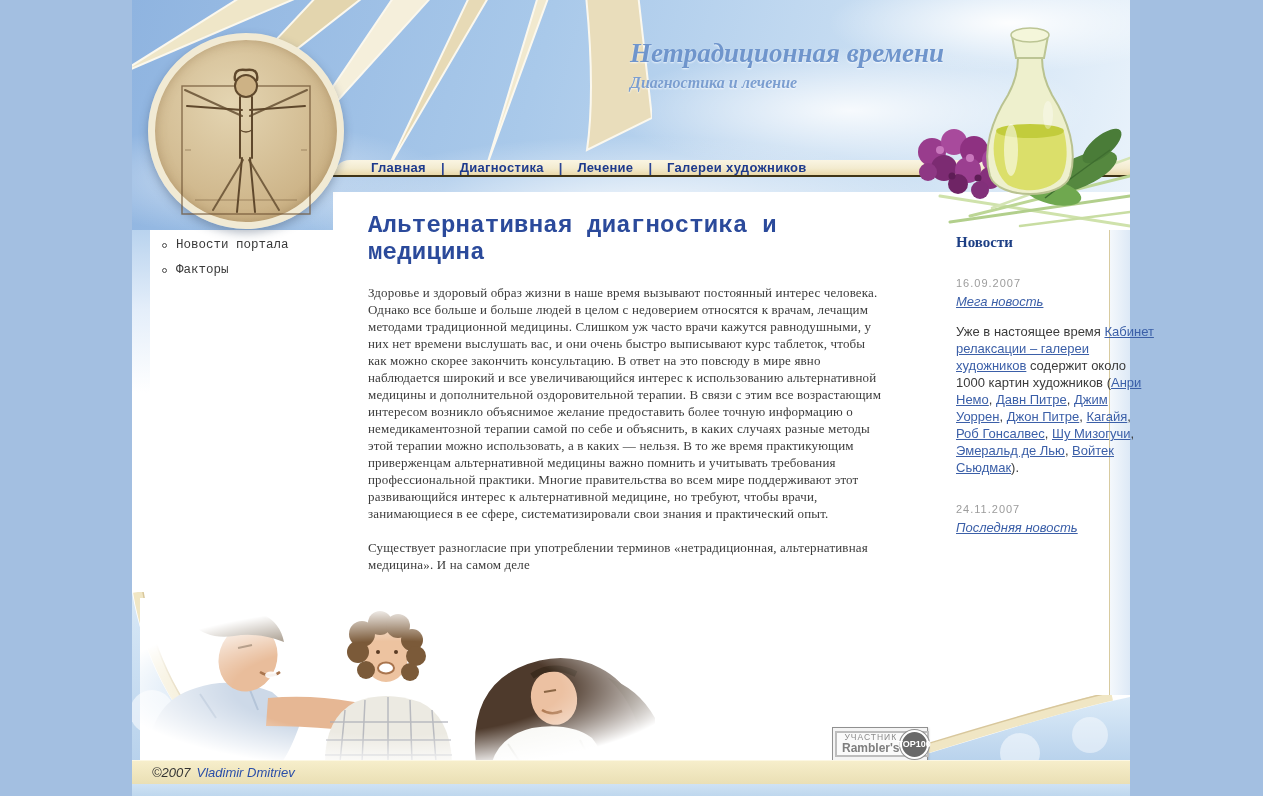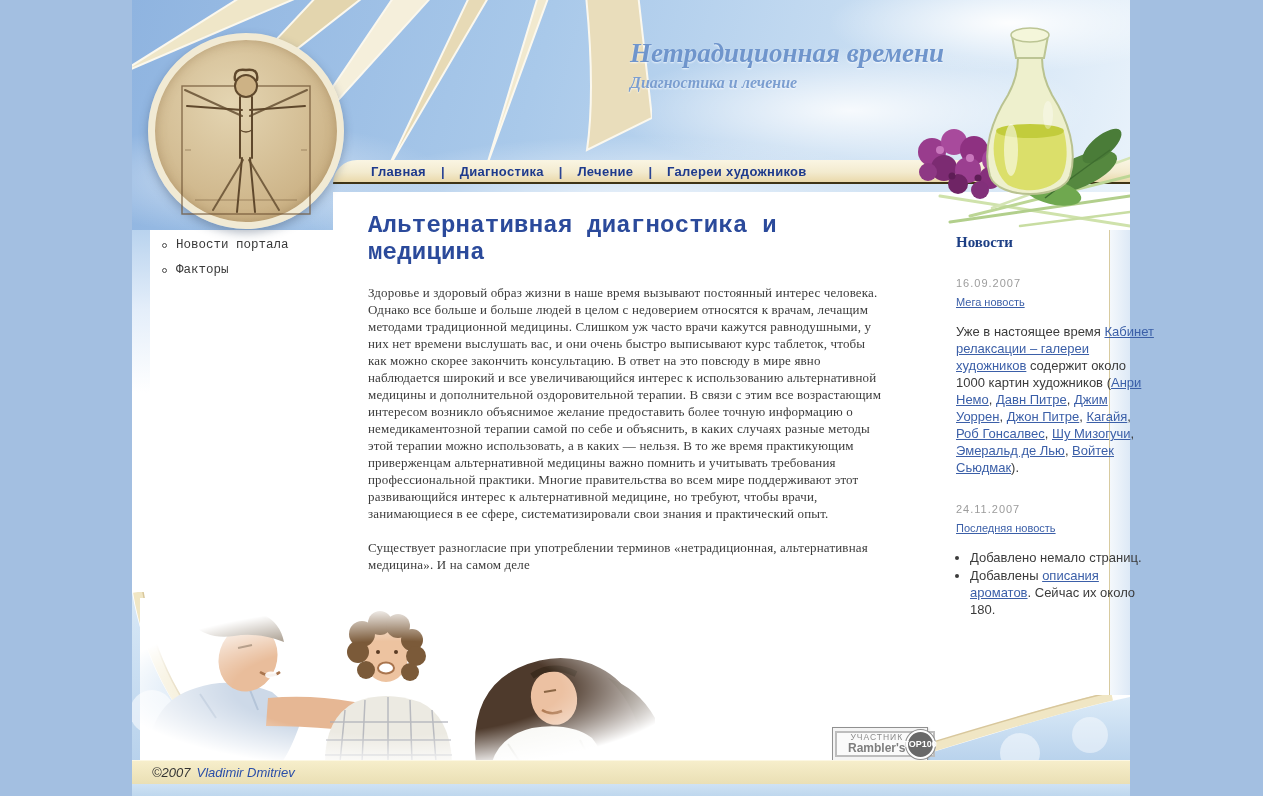--- a/index.html
+++ b/index.html
@@ -47,21 +47,21 @@
     font-size:16px; color:#7b9ed0; margin-top:5px; text-shadow:0 1px 2px rgba(255,255,255,.8);
   }
   .header-white-patch {
     position:absolute; left:201px; top:192px; right:0; height:38px;
     background:#fff; z-index:1;
   }
   .aroma-photo { position:absolute; right:0; top:0; z-index:3; }
 
   
   .main-nav {
-    position:absolute; left:201px; top:160px; right:0; height:24px;
+    position:absolute; left:201px; top:160px; right:0; height:17px;
     background:linear-gradient(180deg, #faf5e3 0%, #f3ebcf 55%, #ead9ab 100%);
     border-bottom:2px solid #3f3416;
     border-radius:26px 0 0 0;
     display:flex; align-items:center; padding-left:38px;
     z-index:2;
   }
   .nav-link {
     font-size:13px; font-weight:bold; color:#1e3a8c;
     letter-spacing:.3px; text-decoration:none; cursor:pointer;
   }
@@ -88,21 +88,21 @@
     font-family:Liberation Serif, serif;
   }
 
   
   .news-col { position:absolute; left:776px; top:234px; width:200px; z-index:2;margin-left:48px; }
   .news-col h2 {
     font-family:"Liberation Serif", serif; font-size:15px; font-weight:bold;
     color:#1d3f85; margin-bottom:26px;
   }
   .news-date { font-size:11px; color:#9c9c9c; letter-spacing:1px; margin-bottom:3px; }
-  .news-title { font-size:11px; color:#3b5fa8; text-decoration:underline; cursor:pointer; }
+  .news-title { font-size:13px; color:#3b5fa8; text-decoration:underline; cursor:pointer;font-style:italic; }
   .news-body { font-size:13px; line-height:17px; color:#3b3b3b; margin-top:13px; }
   .news-item + .news-item { margin-top:27px; }
   .news-bullets { margin:13px 0 0 14px; }
   .news-bullets li { font-size:13px; line-height:17px; color:#3b3b3b; margin-bottom:1px; }
   .inline-link { color:#3b5fa8; text-decoration:underline; cursor:pointer; }
 
   
   .edge-left {
     position:absolute; left:0; top:230px; width:18px; height:362px; z-index:0;
     background:linear-gradient(180deg,#b9d3ee 0%, #e4eefa 22%, #ffffff 45%);
@@ -121,21 +121,21 @@
     background:radial-gradient(ellipse 58% 52% at 50% 55%, rgba(255,255,255,0) 55%, #ffffff 96%);
   }
 
   .badge {
     position:absolute; left:700px; top:727px; width:96px; height:34px;
     background:#f4f4f4; border:1px solid #909090; display:flex; align-items:center;
     z-index:3; cursor:pointer; box-shadow:1px 1px 2px rgba(0,0,0,.15);
   }
   .badge-inner {
     flex:1; display:flex; align-items:center; border:2px solid #bdbdbd;
-    margin:2px; height:26px; background:#fafafa; padding-left:11px;
+    margin:2px; height:26px; background:#fafafa; padding-left:5px;
   }
   .badge-left { flex:1; text-align:center; line-height:1.1; }
   .badge-line1 { font-size:8.5px; color:#8c8c8c; letter-spacing:1px; }
   .badge-line2 { font-size:12px; font-weight:bold; color:#7e7e7e; }
   .badge-circle {
     width:29px; height:29px; border-radius:50%; background:#696969;
     border:2px solid #fff; box-shadow:0 0 0 1px #8f8f8f;
     color:#fff; display:flex; flex-direction:row; align-items:center; justify-content:center;
     font-size:9px; font-weight:bold; line-height:1; margin-right:-2px; flex:0 0 auto;
   }
@@ -281,24 +281,20 @@
 
     <div class="news-item">
       <div class="news-date">16.09.2007</div>
       <a class="news-title">Мега новость</a>
       <p class="news-body"><span>Уже в настоящее время </span><a class="inline-link">Кабинет релаксации – галереи художников</a><span> содержит около 1000 картин художников (</span><a class="inline-link">Анри Немо</a><span>, </span><a class="inline-link">Давн Питре</a><span>, </span><a class="inline-link">Джим Уоррен</a><span>, </span><a class="inline-link">Джон Питре</a><span>, </span><a class="inline-link">Кагайя</a><span>, </span><a class="inline-link">Роб Гонсалвес</a><span>, </span><a class="inline-link">Шу Мизогучи</a><span>, </span><a class="inline-link">Эмеральд де Лью</a><span>, </span><a class="inline-link">Войтек Сьюдмак</a><span>).</span></p>
     </div>
 
     <div class="news-item">
       <div class="news-date">24.11.2007</div>
       <a class="news-title">Последняя новость</a>
-      <ul class="news-bullets">
-        <li><span>Добавлено немало страниц.</span></li>
-        <li><span>Добавлены </span><a class="inline-link">описания ароматов</a><span>. Сейчас их около 180.</span></li>
-      </ul>
     </div>
   </aside>
 
   <svg class="corner-left" width="110" height="170" viewBox="0 0 110 170">
     <defs>
       <linearGradient id="skyL" x1="0" y1="0" x2="0" y2="1">
         <stop offset="0" stop-color="#d9e9f7"></stop>
           <stop offset="1" stop-color="#b8d2ec"></stop>
       </linearGradient>
     </defs>

